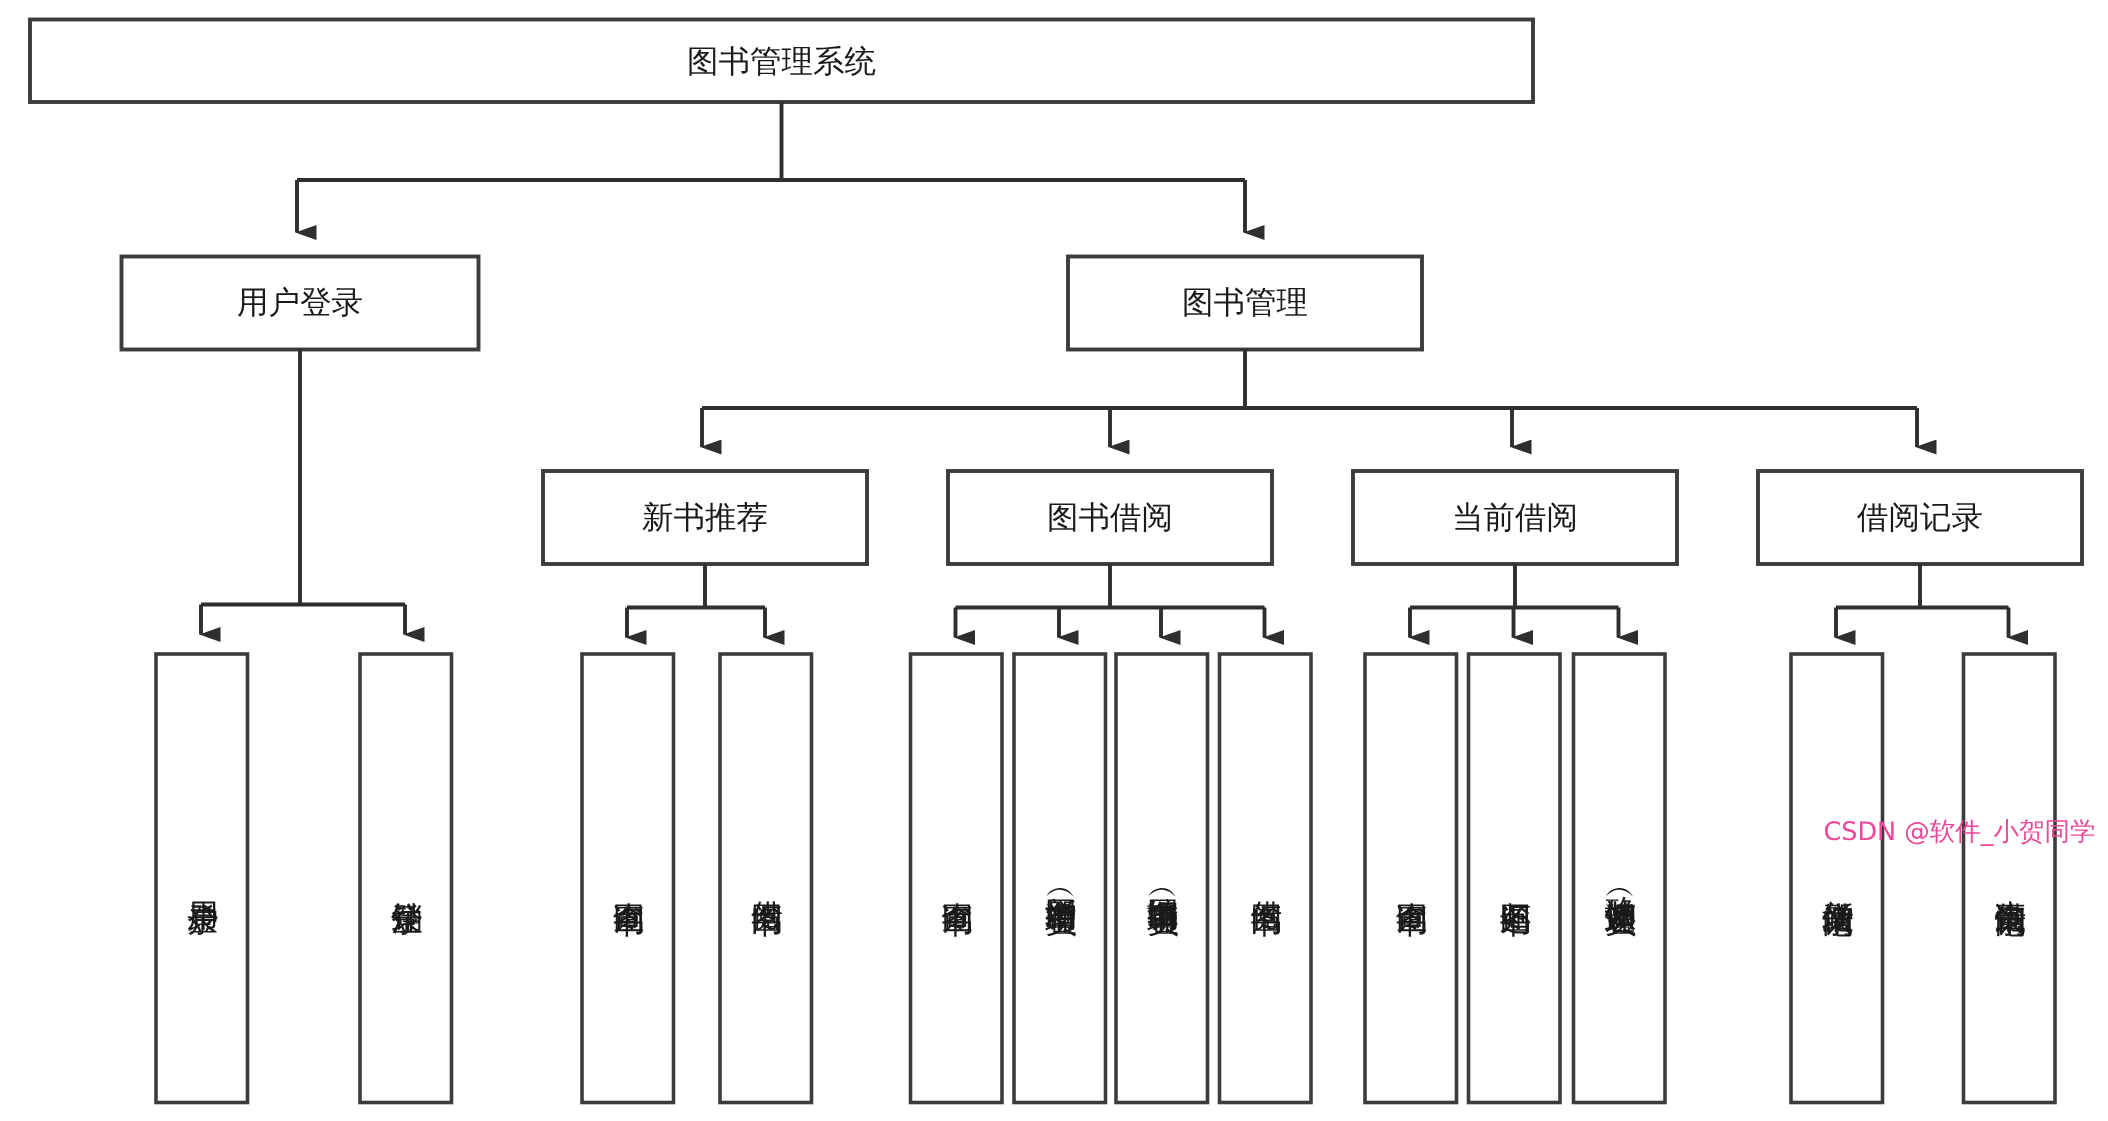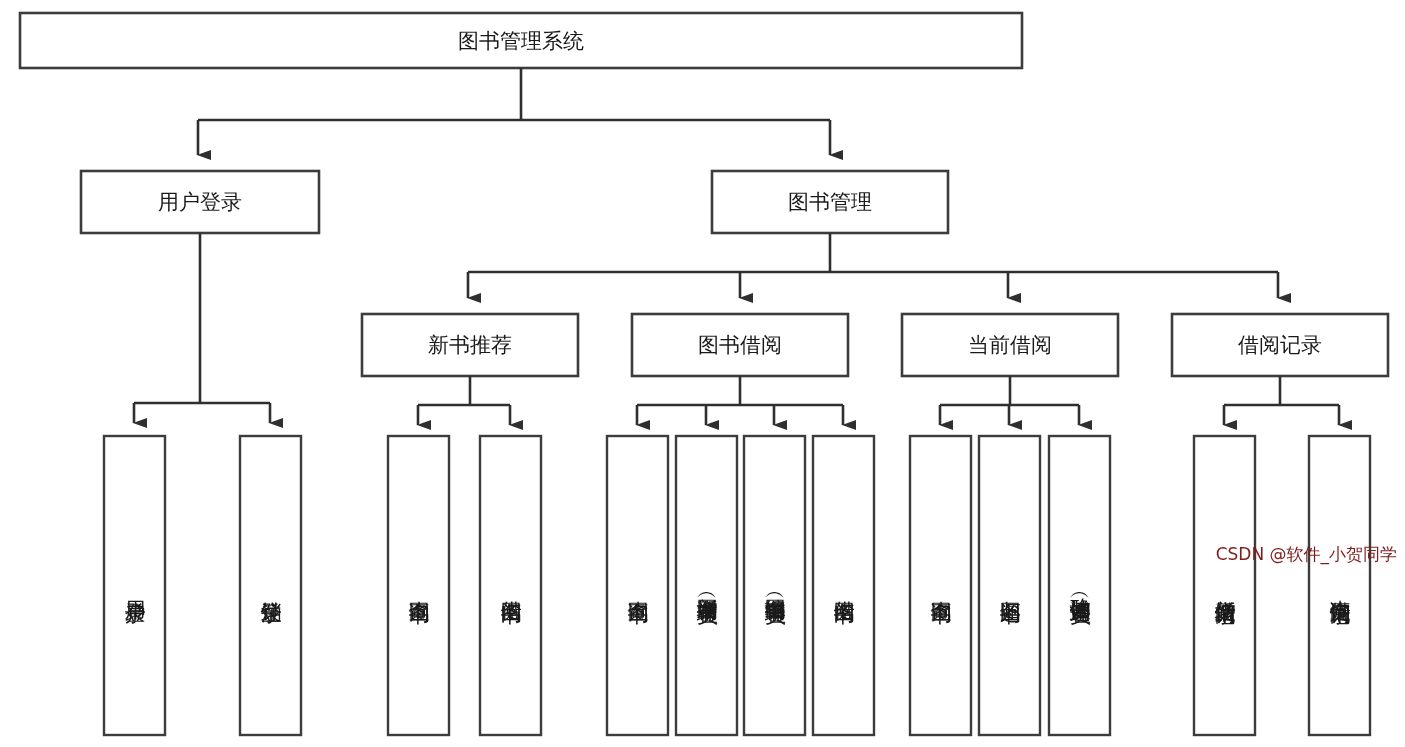--- a/index.html
+++ b/index.html
@@ -71,21 +71,21 @@
     text-orientation: upright;
     letter-spacing: 1px;
     white-space: nowrap;
   }
   .watermark {
     position: absolute;
     right: 8px;
     bottom: 4px;
     font-family: "DejaVu Sans", "Liberation Sans", sans-serif;
     font-size: 17px;
-    color: #7f1d1d;
+    color: #ec4899;
     white-space: nowrap;
   }
 </style>
 </head>
 <body>
 
 <div id="diagram-root">
 
   <svg id="flow" viewBox="0 0 1405 747">
     <defs>

